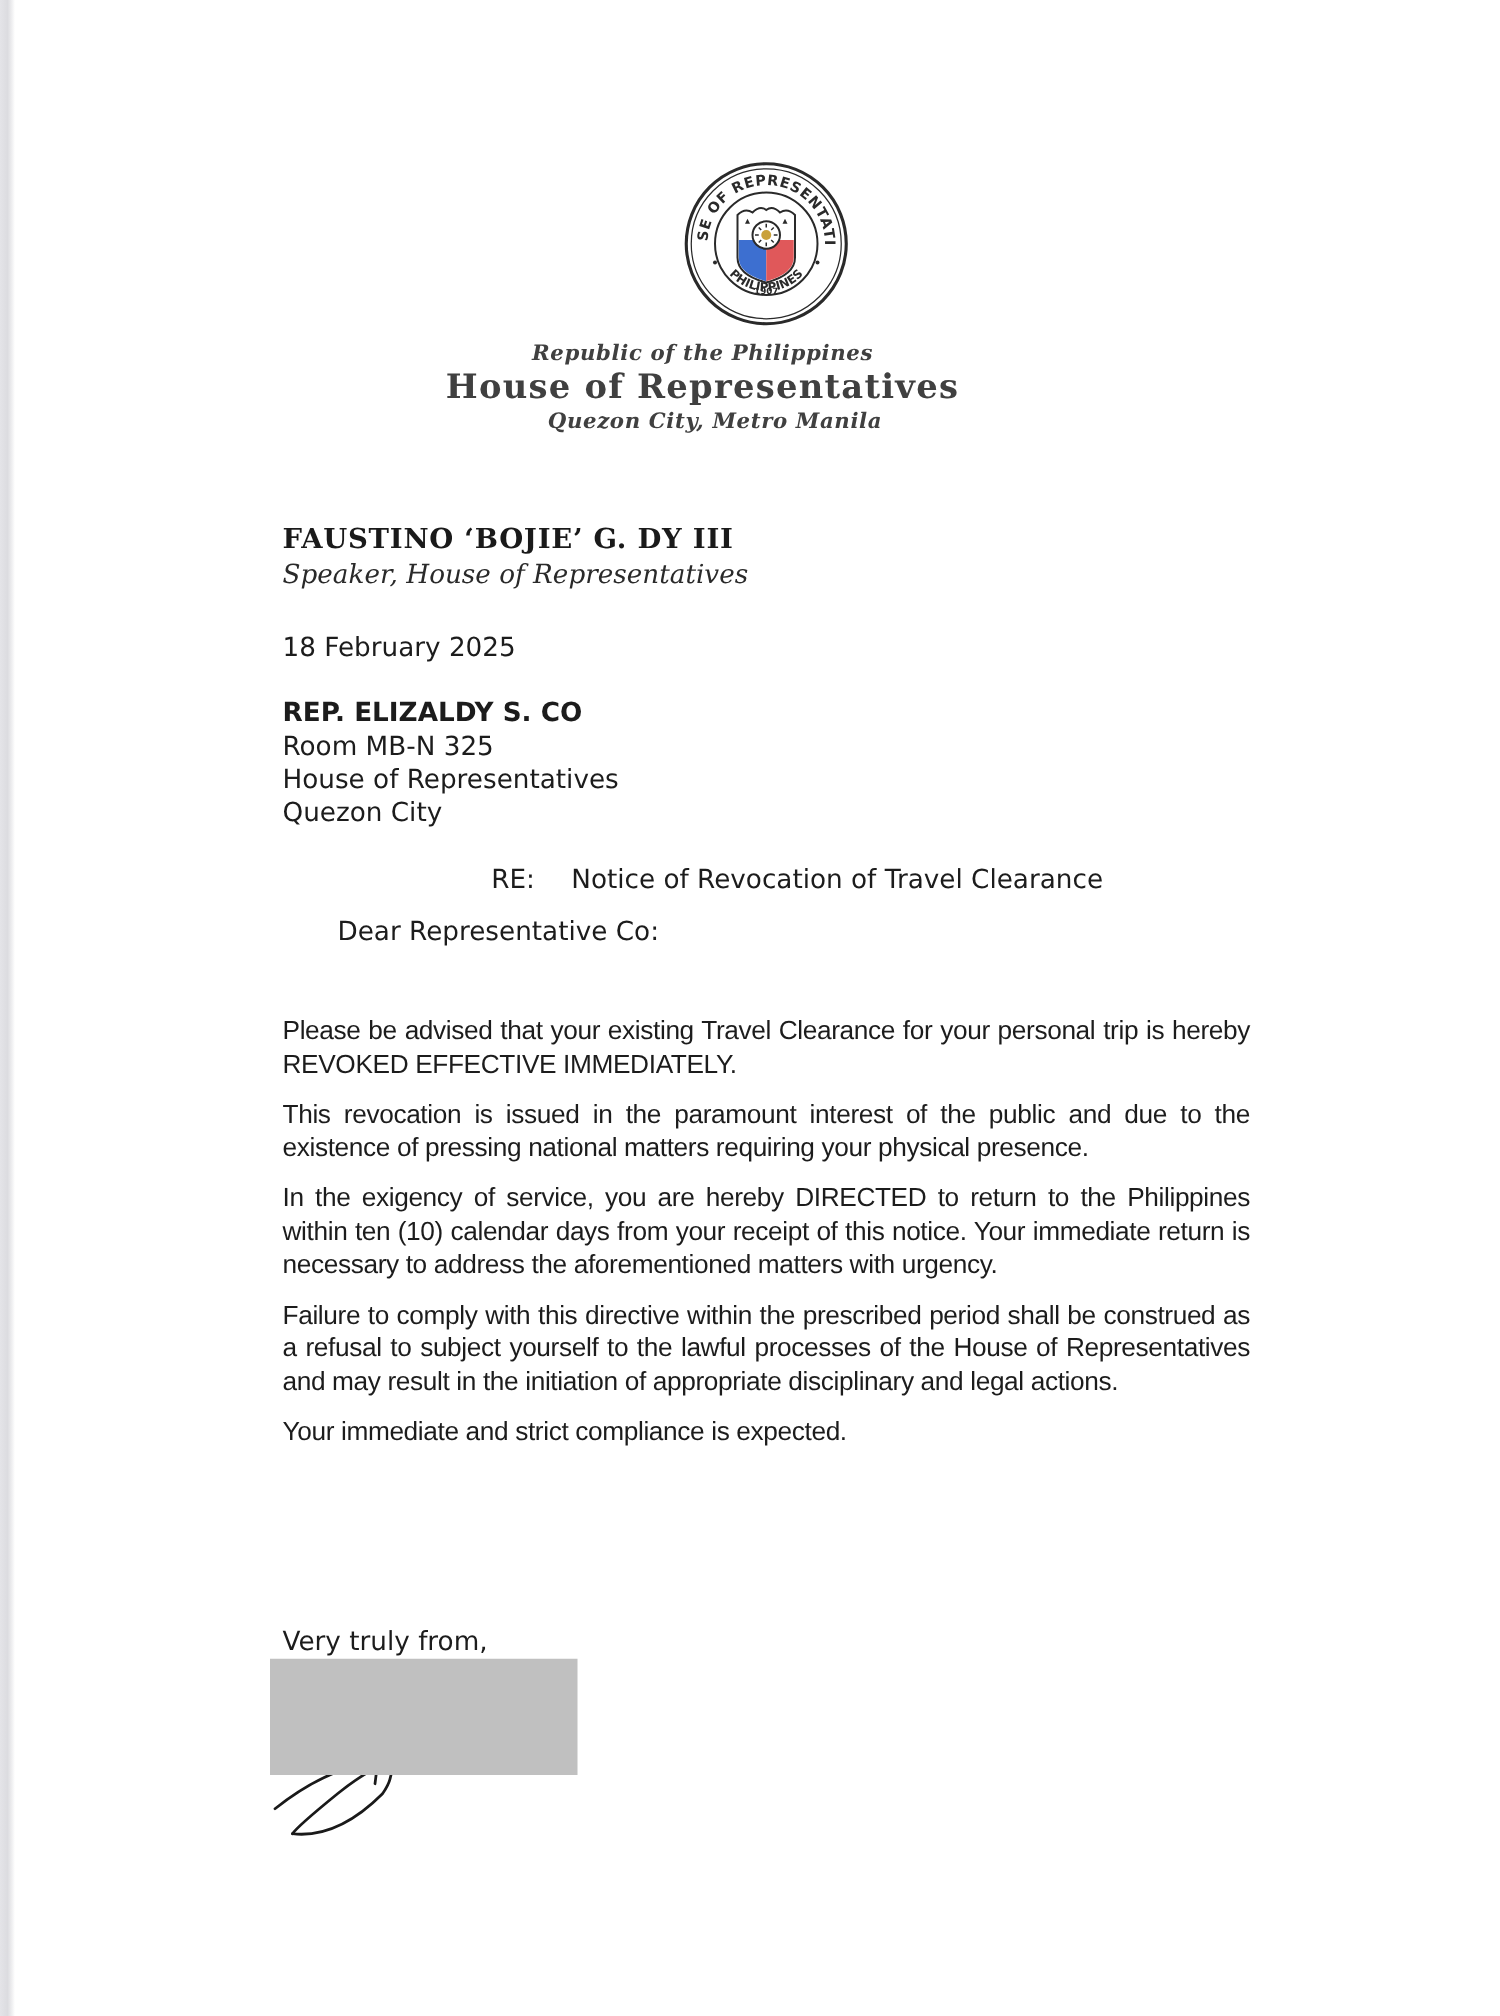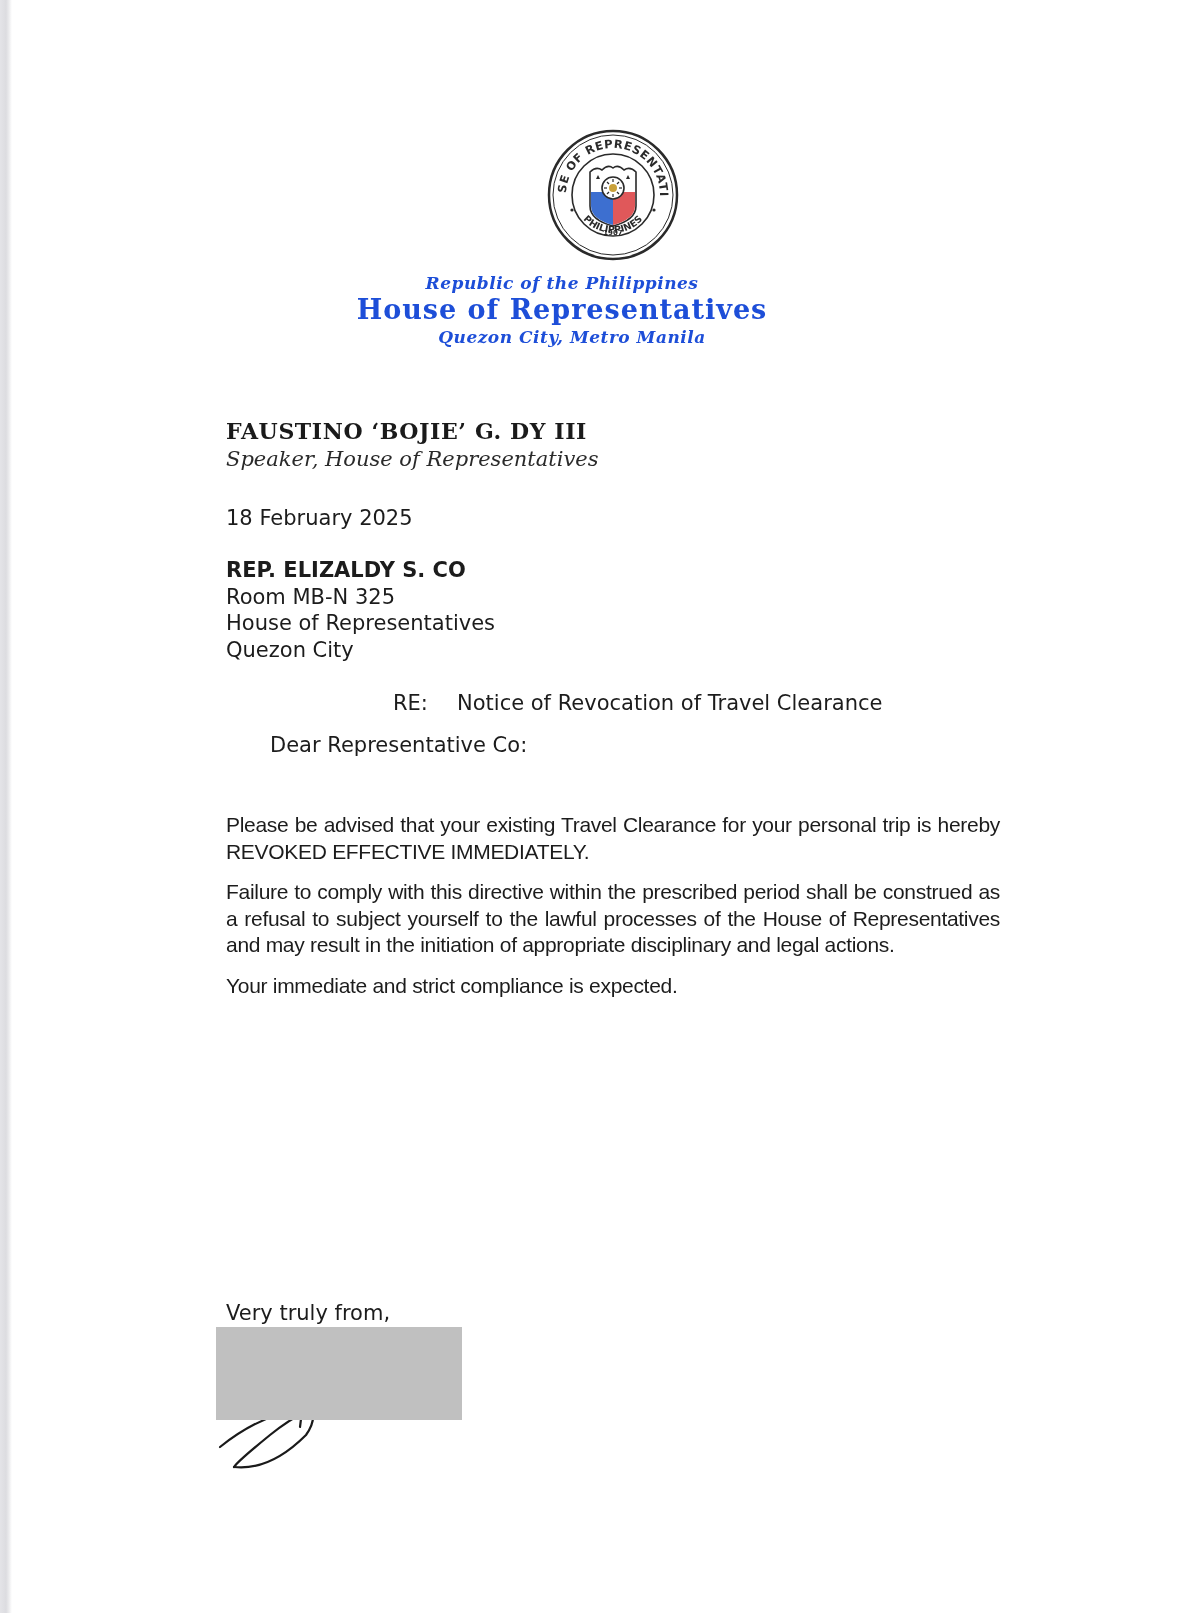--- a/index.html
+++ b/index.html
@@ -25,21 +25,21 @@
       position: absolute;
       left: 546px; top: 128px;
       width: 134px; height: 134px;
     }
     .letterhead {
       position: absolute;
       left: 0; width: 1124px;
       top: 272px;
       text-align: center;
       font-family: "DejaVu Serif", serif;
-      color: #1d4ed8;
+      color: #404040;
     }
     .lh-line1 {
       font-size: 17px;
       font-weight: bold;
       letter-spacing: 0.5px;
       line-height: 22px;
       font-style: italic;
     }
     .lh-line2 {
       font-size: 27px;
@@ -190,20 +190,22 @@
   <div>House of Representatives</div>
   <div>Quezon City</div>
 </div>
 
 <div class="re-line body-text"><span class="re-label">RE:</span><span>Notice of Revocation of Travel Clearance</span></div>
 
 <div class="salutation body-text">Dear Representative Co:</div>
 
 <div class="paragraphs">
   <p>Please be advised that your existing Travel Clearance for your personal trip is hereby REVOKED EFFECTIVE IMMEDIATELY.</p>
+  <p>This revocation is issued in the paramount interest of the public and due to the existence of pressing national matters requiring your physical presence.</p>
+  <p>In the exigency of service, you are hereby DIRECTED to return to the Philippines within ten (10) calendar days from your receipt of this notice. Your immediate return is necessary to address the aforementioned matters with urgency.</p>
   <p>Failure to comply with this directive within the prescribed period shall be construed as a refusal to subject yourself to the lawful processes of the House of Representatives and may result in the initiation of appropriate disciplinary and legal actions.</p>
   <p>Your immediate and strict compliance is expected.</p>
 </div>
 
 <div class="closing body-text">Very truly from,</div>
 
 <svg class="signature" viewBox="0 0 130 70">
   <path d="M 10 42 Q 40 18 72 8" fill="none" stroke="#1a1a1a" stroke-width="2.2" stroke-linecap="round"></path>
   <path d="M 24 62 Q 28 56 60 30 Q 80 14 94 8" fill="none" stroke="#1a1a1a" stroke-width="2.2" stroke-linecap="round"></path>
   <path d="M 24 62 Q 60 66 96 30 Q 106 16 102 4" fill="none" stroke="#1a1a1a" stroke-width="2.2" stroke-linecap="round"></path>

